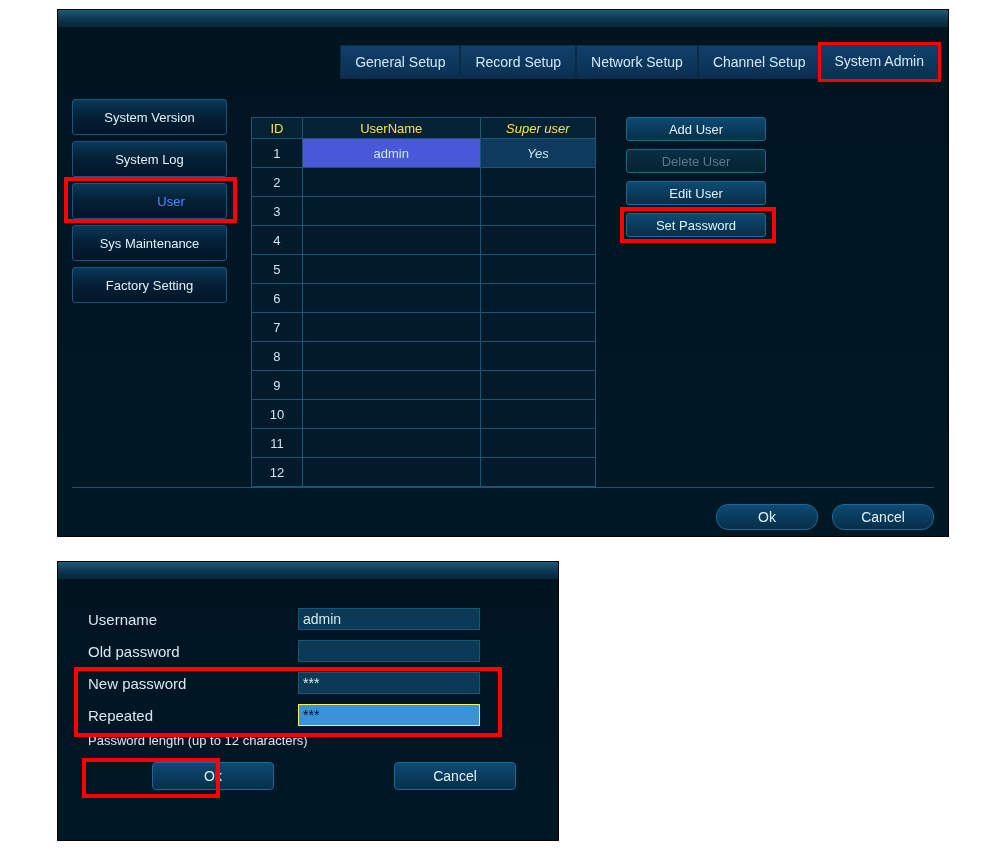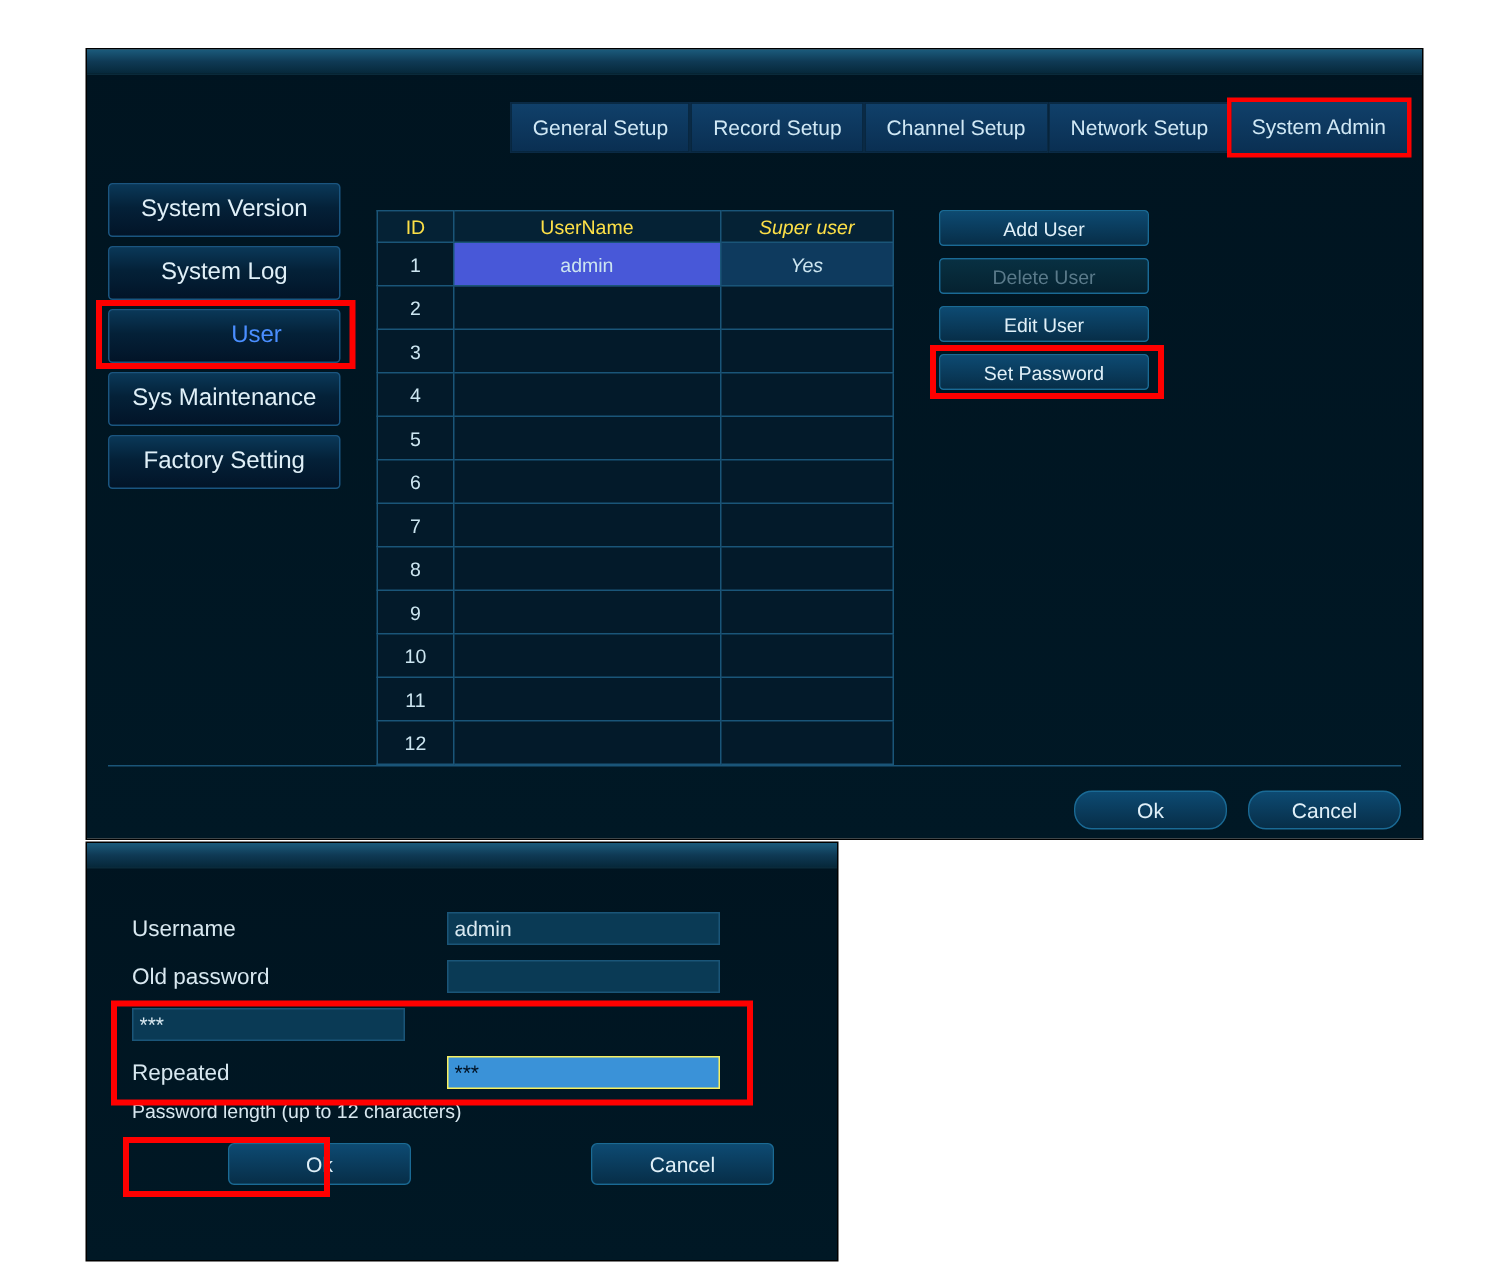--- a/index.html
+++ b/index.html
@@ -13,21 +13,21 @@
   }
   
   .window {
     background: linear-gradient(180deg, #001420 0%, #001825 100%);
     border: 1px solid #000;
     position: absolute;
   }
   
   .window-main {
     left: 57px;
-    top: 32px;
+    top: 9px;
     width: 890px;
     height: 526px;
   }
   
   .window-dialog {
     left: 57px;
     top: 561px;
     width: 500px;
     height: 278px;
   }
@@ -77,21 +77,21 @@
   }
   
   .sidebar-item {
     height: 34px;
     background: linear-gradient(180deg, #0a3858 0%, #042138 45%, #021428 100%);
     border: 1px solid #1a5580;
     border-radius: 3px;
     display: flex;
     align-items: center;
     justify-content: center;
-    font-size: 16px;
+    font-size: 13px;
     color: #e0f0f8;
     cursor: pointer;
   }
   
   .sidebar-item.active {
     color: #4a8eff;
     padding-left: 43px;
   }
   
   .content-area {
@@ -256,22 +256,22 @@
 </style>
 </head>
 <body>
 
 <div class="window window-main">
   <div class="titlebar"></div>
 
   <div class="topnav">
     <div class="topnav-item">General Setup</div>
     <div class="topnav-item">Record Setup</div>
+    <div class="topnav-item">Network Setup</div>
     <div class="topnav-item">Channel Setup</div>
-    <div class="topnav-item">Network Setup</div>
     <div class="topnav-item highlighted">System Admin</div>
   </div>
 
   <div class="main-layout">
     <div class="sidebar outline-container">
       <div class="sidebar-item">System Version</div>
       <div class="sidebar-item">System Log</div>
       <div class="sidebar-item active">User</div>
       <div class="sidebar-item">Sys Maintenance</div>
       <div class="sidebar-item">Factory Setting</div>
@@ -373,20 +373,21 @@
   <div class="dialog-body outline-container">
     <div class="form-row">
       <div class="form-label">Username</div>
       <input class="form-input" readonly="" value="admin" style="">
     </div>
     <div class="form-row">
       <div class="form-label">Old password</div>
       <input class="form-input" type="password" value="" style="">
     </div>
     <div class="form-row">
+      <div class="form-label">New password</div>
       <input class="form-input" value="***" style="">
     </div>
     <div class="form-row">
       <div class="form-label">Repeated</div>
       <input class="form-input focused" value="***" style="">
     </div>
     <div class="red-overlay" style="left:16px; top:88px; width:420px; height:62px;"></div>
 
     <div class="hint-row">Password length (up to 12 characters)</div>
 

